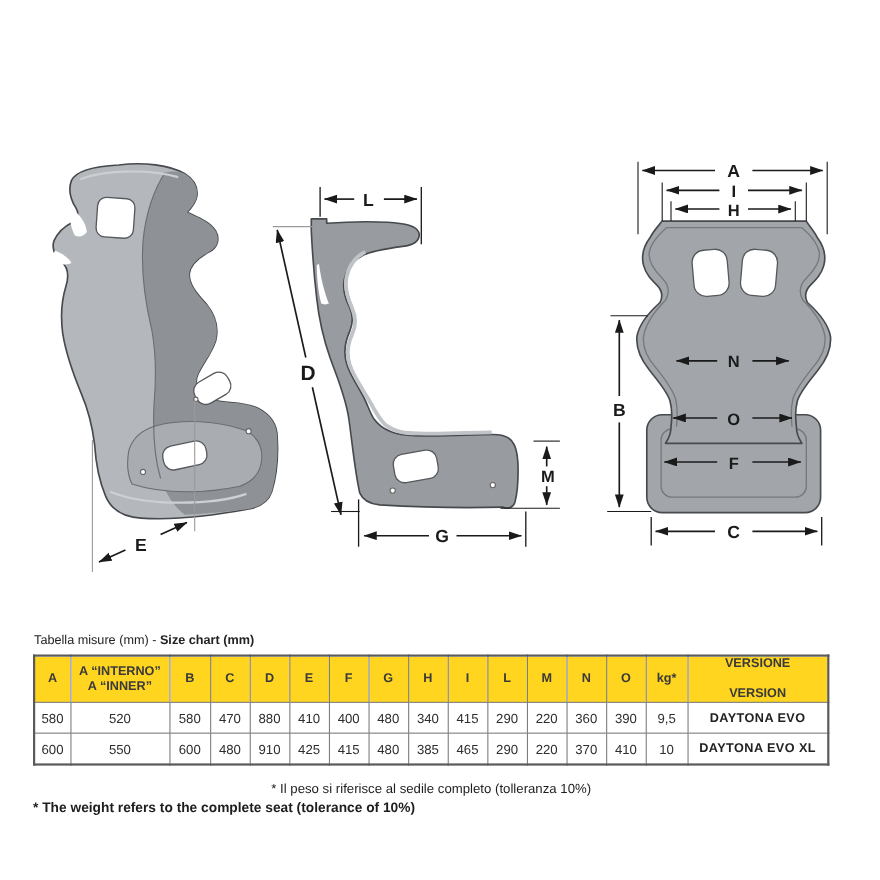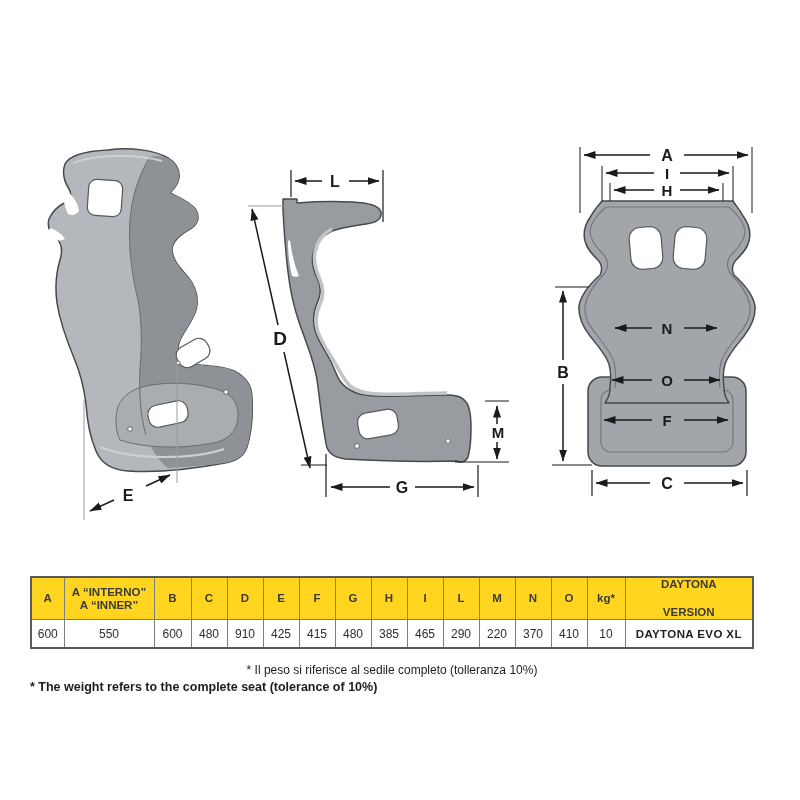--- a/index.html
+++ b/index.html
@@ -190,20 +190,21 @@
       <line x1="592" y1="470" x2="592" y2="496" stroke="#1a1a1a" stroke-width="1.2"></line>
       <line x1="747" y1="470" x2="747" y2="496" stroke="#1a1a1a" stroke-width="1.2"></line>
       <line x1="596" y1="483" x2="650" y2="483" stroke="#1a1a1a" stroke-width="1.5" marker-start="url(#arrS)"></line>
       <line x1="684" y1="483" x2="743" y2="483" stroke="#1a1a1a" stroke-width="1.5" marker-end="url(#arr)"></line>
       <text x="667" y="489" font-size="16" font-weight="600" fill="#1a1a1a" text-anchor="middle">C</text>
     </g>
   </svg>
 
   
   <div class="bottom-block">
+    <p class="chart-title"><span>Tabella misure (mm) - </span><b>Size chart (mm)</b></p>
 
     <table class="size-chart">
       <colgroup>
         <col style="width:33px">
           <col style="width:90px">
         <col style="width:37px">
           <col style="width:36px">
           <col style="width:36px">
           <col style="width:36px">
         <col style="width:36px">
@@ -227,24 +228,42 @@
             <th><span>E</span></th>
             <th><span>F</span></th>
             <th><span>G</span></th>
             <th><span>H</span></th>
             <th><span>I</span></th>
             <th><span>L</span></th>
             <th><span>M</span></th>
             <th><span>N</span></th>
             <th><span>O</span></th>
             <th><span>kg*</span></th>
-            <th><span>DAYTONA</span><span class="hdr-l2">VERSION</span></th>
+            <th><span>VERSIONE</span><span class="hdr-l2">VERSION</span></th>
           </tr>
         </thead>
       <tbody id="body-rows">
+          <tr>
+            <td>580</td>
+            <td>520</td>
+            <td>580</td>
+            <td>470</td>
+            <td>880</td>
+            <td>410</td>
+            <td>400</td>
+            <td>480</td>
+            <td>340</td>
+            <td>415</td>
+            <td>290</td>
+            <td>220</td>
+            <td>360</td>
+            <td>390</td>
+            <td>9,5</td>
+            <td class="version">DAYTONA EVO</td>
+          </tr>
           <tr>
             <td>600</td>
             <td>550</td>
             <td>600</td>
             <td>480</td>
             <td>910</td>
             <td>425</td>
             <td>415</td>
             <td>480</td>
             <td>385</td>

